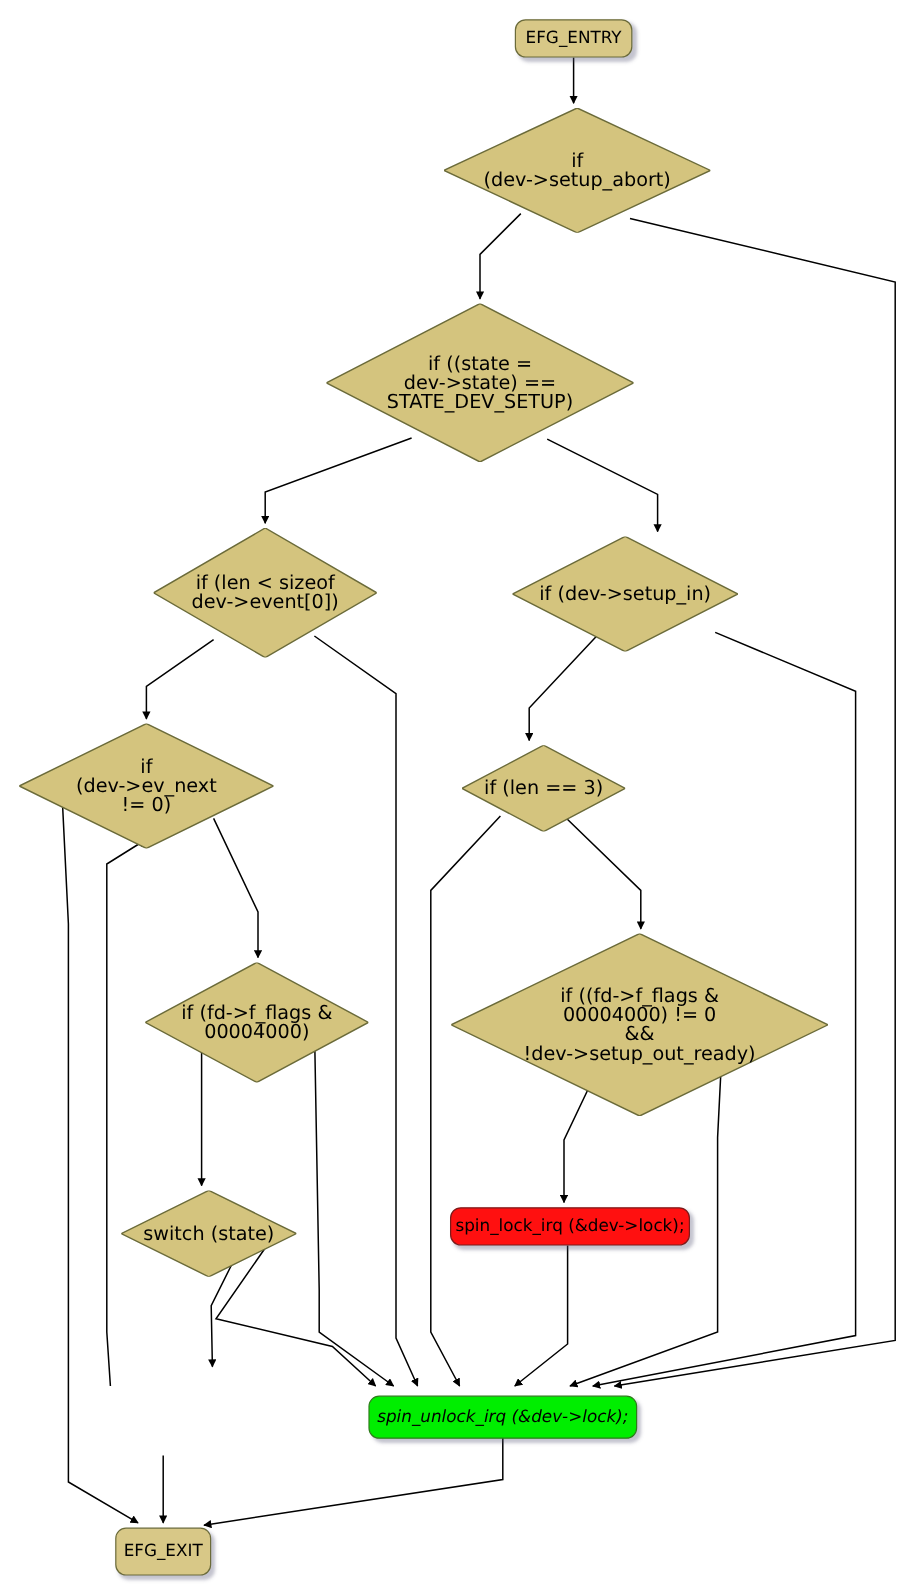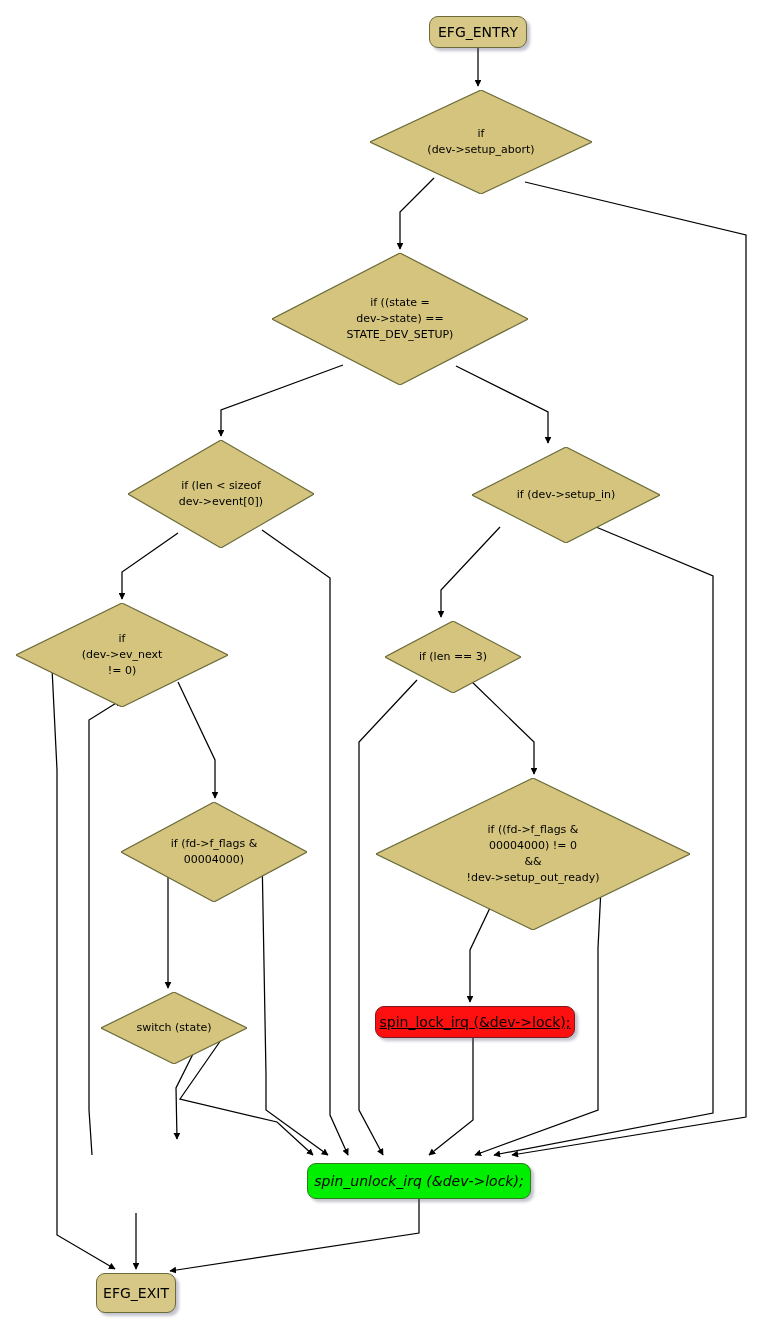--- a/index.html
+++ b/index.html
@@ -77,21 +77,21 @@
   .diamond .shape .outline {
     position: absolute;
     left: 0; top: 0;
     width: 100%;
     height: 100%;
   }
   .diamond .label {
     position: relative;
     z-index: 2;
     text-align: center;
-    font-size: 11px;
+    font-size: 16px;
     line-height: 16px;
     color: #000000;
     white-space: pre;
     pointer-events: none;
   }
 </style>
 </head>
 <body>
 
 <div id="canvas">
@@ -186,21 +186,21 @@
       <div class="shadow"></div>
       <div class="fill"></div>
       <svg class="outline" viewBox="0 0 186 108" preserveAspectRatio="none">
         <polygon points="93,0 186,54 93,108 0,54" fill="none" stroke="#6b6b3a" stroke-width="1.2" vector-effect="non-scaling-stroke"></polygon>
       </svg>
     </div>
     <div class="label">if (len &lt; sizeof
 dev-&gt;event[0])</div>
   </div>
 
-  <div class="node diamond" style="left:472px; top:447px; width:188px; height:96px;">
+  <div class="node diamond" style="left:427px; top:447px; width:188px; height:96px;">
     <div class="shape">
       <div class="shadow"></div>
       <div class="fill"></div>
       <svg class="outline" viewBox="0 0 188 96" preserveAspectRatio="none">
         <polygon points="94,0 188,48 94,96 0,48" fill="none" stroke="#6b6b3a" stroke-width="1.2" vector-effect="non-scaling-stroke"></polygon>
       </svg>
     </div>
     <div class="label">if (dev-&gt;setup_in)</div>
   </div>
 
@@ -258,21 +258,21 @@
     <div class="shape">
       <div class="shadow"></div>
       <div class="fill"></div>
       <svg class="outline" viewBox="0 0 146 72" preserveAspectRatio="none">
         <polygon points="73,0 146,36 73,72 0,36" fill="none" stroke="#6b6b3a" stroke-width="1.2" vector-effect="non-scaling-stroke"></polygon>
       </svg>
     </div>
     <div class="label">switch (state)</div>
   </div>
 
-  <div class="node rect red" style="left:375px; top:1006px; width:200px; height:32px;text-decoration:underline;">
+  <div class="node rect red" style="left:375px; top:1006px; width:200px; height:32px;">
     <span>spin_lock_irq (&amp;dev-&gt;lock);</span>
   </div>
 
 
   <div class="node rect green" style="left:307px; top:1163px; width:224px; height:36px;font-style:italic;">
     <span>spin_unlock_irq (&amp;dev-&gt;lock);</span>
   </div>
 
   <div class="node rect tan" style="left:96px; top:1273px; width:80px; height:40px;">
     <span>EFG_EXIT</span>

